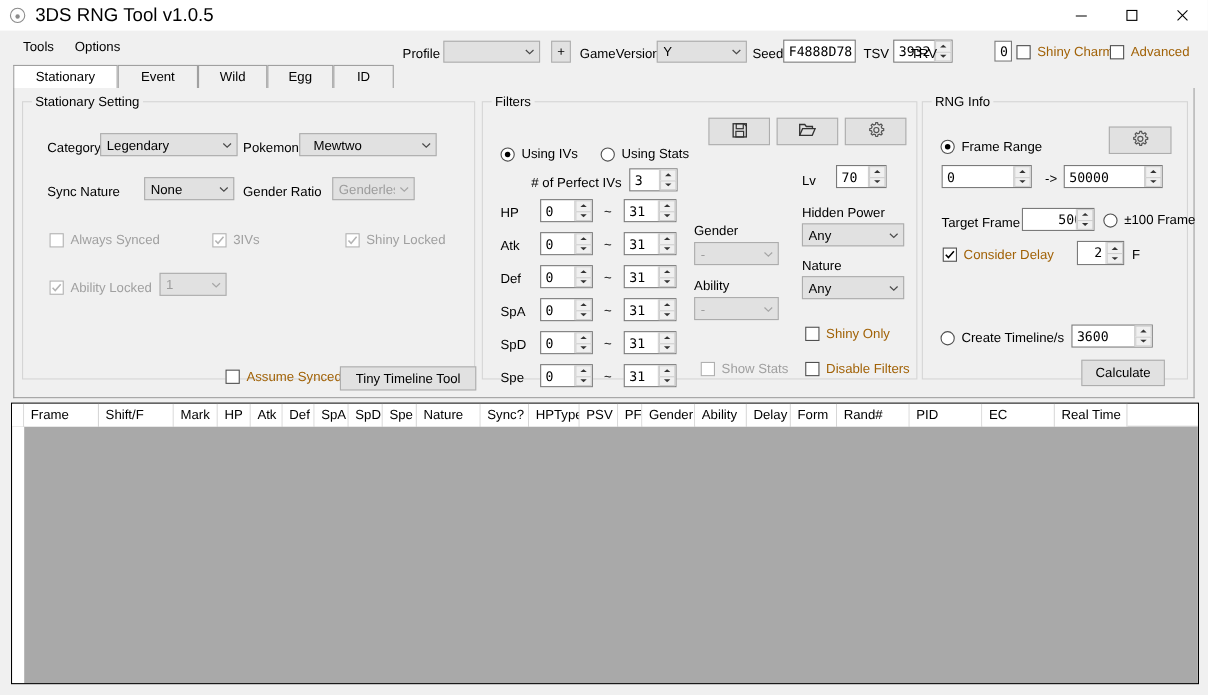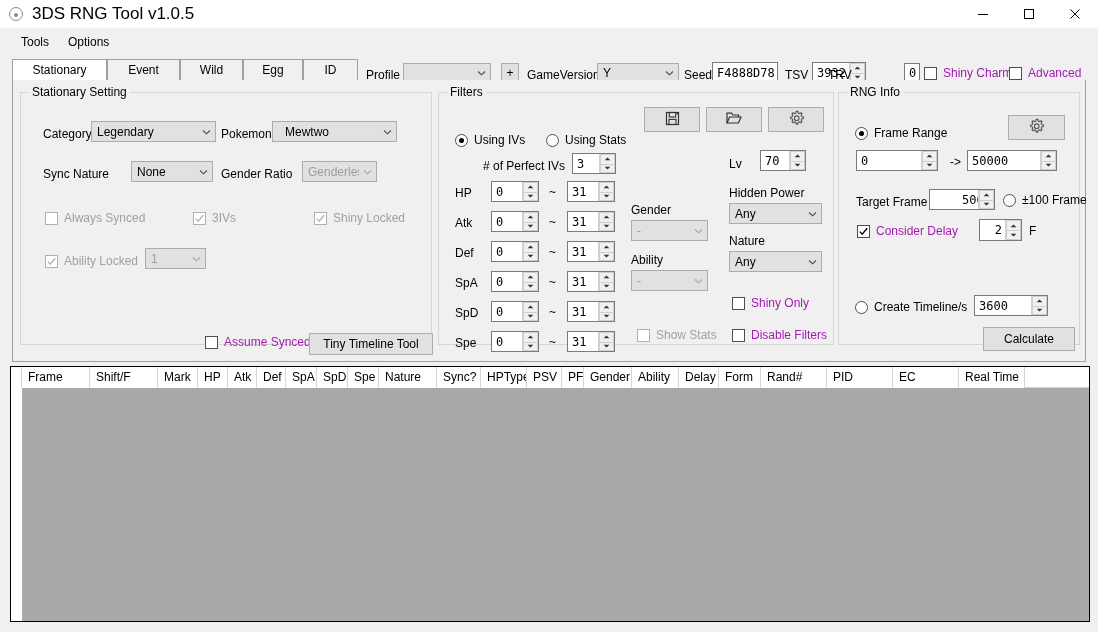--- a/index.html
+++ b/index.html
@@ -44,21 +44,21 @@
   #menustrip{
     position:absolute; left:0; top:28px; width:1098px; height:29px;
     background:#f0f0f0;
   }
   .menuitem{
     position:absolute; top:0; height:29px; line-height:29px;
     padding:0 9px; font-size:12px; color:#000;
   }
 
   
-  #toprow{ position:absolute; top:28px; left:0; width:942px; height:32px;margin-top:26px; }
+  #toprow{ position:absolute; top:28px; left:0; width:942px; height:32px; }
   #toprow .lbl{ position:absolute; font-size:12px; line-height:14px; color:#000; }
 
   .combo{
     position:absolute;
     background:#e1e1e1; border:1px solid #acacac;
     font-size:12px; color:#000;
     display:flex; align-items:center;
     padding-left:5px;
     overflow:hidden; white-space:nowrap;
   }
@@ -108,21 +108,21 @@
   }
 
   
   .cb{ position:absolute; display:flex; align-items:center; }
   .cb .box{
     width:13px; height:13px; border:1px solid #4f4f4f; background:#fff;
     flex:0 0 auto; position:relative; margin-right:6px;
   }
   .cb.dis .box{ border-color:#b0b0b0; }
   .cb.dis .lab{ color:#a0a0a0; }
-  .cb .lab{ font-size:12px; color:#a21caf; white-space:nowrap; }
+  .cb .lab{ font-size:12px; color:#a16207; white-space:nowrap; }
   .cb .box svg{ position:absolute; left:0; top:0; }
 
   .rb{ position:absolute; display:flex; align-items:center; }
   .rb .circ{
     width:13px; height:13px; border-radius:50%; border:1px solid #4f4f4f;
     background:#fff; flex:0 0 auto; margin-right:6px; position:relative;
   }
   .rb.on .circ:after{
     content:""; position:absolute; left:3px; top:3px;
     width:5px; height:5px; border-radius:50%; background:#000;
@@ -793,21 +793,21 @@
             </svg>
           </div>
         <div>
             <svg width="7" height="4" viewBox="0 0 7 4">
               <path d="M0.6 0.8 L3.5 3.4 L6.4 0.8 Z" fill="#333"></path>
             </svg>
           </div>
       </span>
     </div>
 
-    <div class="btn" style="left:144px; top:234px; width:92px; height:24px;">Calculate</div>
+    <div class="btn" style="left:144px; top:234px; width:76px; height:24px;">Calculate</div>
   </div>
 </div>
 
 <div id="grid">
   <div id="gridhead">
       <div class="gh" style="left: 0px; width: 11px; padding-left: 0px;"></div>
       <div class="gh" style="left: 11px; width: 68px;">Frame</div>
       <div class="gh" style="left: 79px; width: 68px;">Shift/F</div>
       <div class="gh" style="left: 147px; width: 40px;">Mark</div>
       <div class="gh" style="left: 187px; width: 30px;">HP</div>

